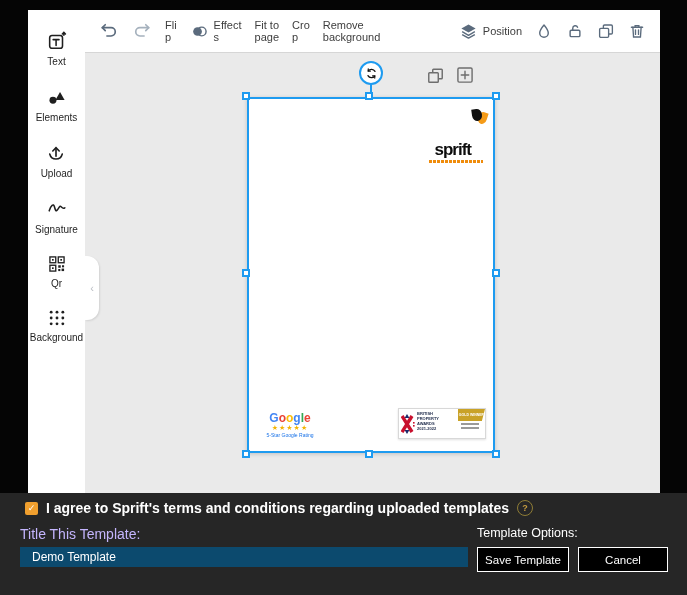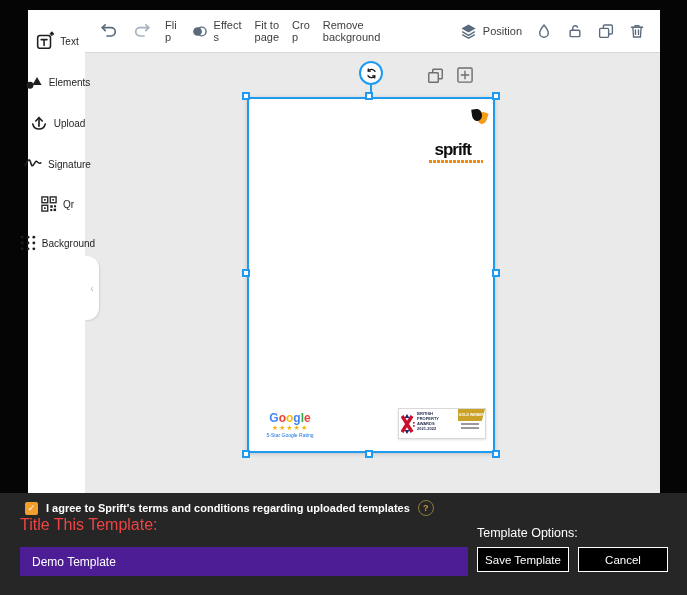--- a/index.html
+++ b/index.html
@@ -2,21 +2,21 @@
 <html><head>
 <meta charset="utf-8">
 <style>
   * { margin:0; padding:0; box-sizing:border-box; }
   body { background:#000; font-family:"Liberation Sans", sans-serif; }
   .app { position:relative; width:687px; height:595px; background:#050505; overflow:hidden; }
 
   
   .sidebar { position:absolute; left:28px; top:10px; width:57px; height:483px; background:#fff;
              display:flex; flex-direction:column; align-items:center; padding-top:20px; gap:19px; z-index:3; }
-  .side-item { display:flex; flex-direction:row; align-items:center; gap:4px; cursor:pointer; }
+  .side-item { display:flex; flex-direction:column; align-items:center; gap:4px; cursor:pointer; }
   .side-item svg { display:block; }
   .side-label { font-size:10px; color:#1f1f1f; white-space:nowrap; }
   .flap { position:absolute; left:85px; top:256px; width:14px; height:64px; background:#fff;
           border-radius:0 12px 12px 0; box-shadow:1px 1px 2px rgba(0,0,0,.10); z-index:2;
           display:flex; align-items:center; justify-content:center; }
   .flap span { color:#b9bdc4; font-size:11px; }
 
   
   .toolbar { position:absolute; left:85px; top:10px; width:575px; height:43px; background:#fff;
              border-bottom:1px solid #d6d6d6; display:flex; align-items:center; padding:0 14px; z-index:2;gap:16px; }
@@ -73,25 +73,25 @@
                border-radius:7px; box-shadow:0 1px 4px rgba(0,0,0,.22);
                display:flex; align-items:center; justify-content:center; gap:9px; }
   .zoom-pill .zbtn { background:none; border:none; padding:0; cursor:pointer; display:flex; }
   .zoom-level { font-size:12px; color:#4a4a4a; }
 
   
   .footer { position:absolute; left:0; top:493px; width:687px; height:102px; background:#262626; }
   .agree-row { position:absolute; left:25px; top:7px; display:flex; align-items:center; gap:8px; }
   .agree-check { width:13px; height:13px; background:#f09f2e; border-radius:2px; color:#fff;
                  font-size:9px; display:flex; align-items:center; justify-content:center; cursor:pointer; }
-  .agree-text { color:#fff; font-size:11px; font-weight:bold; }
+  .agree-text { color:#fff; font-size:14px; font-weight:bold; }
   .help-circle { width:16px; height:16px; border:1px solid #8f7d36; border-radius:50%; color:#c49b3f;
                  font-size:9px; font-weight:bold; display:flex; align-items:center; justify-content:center; cursor:pointer; }
-  .title-label { position:absolute; left:20px; top:23px; color:#ef4444; font-size:16px; }
-  .title-input { position:absolute; left:20px; top:54px; width:448px; height:29px; background:#4c1d95;
+  .title-label { position:absolute; left:20px; top:33px; color:#c4b5fd; font-size:14px; }
+  .title-input { position:absolute; left:20px; top:54px; width:448px; height:20px; background:#0c4a6e;
                  border:none; color:#fff; font-size:12px; padding-left:12px; font-family:"Liberation Sans",sans-serif; }
   .options-label { position:absolute; left:477px; top:33px; color:#fff; font-size:12.5px;text-align:center; }
   .btn { position:absolute; top:54px; height:25px; background:#000; border:1px solid #fff; color:#fff;
          font-size:11.5px; cursor:pointer; font-family:"Liberation Sans",sans-serif; }
   .btn-save { left:477px; width:92px; }
   .btn-cancel { left:578px; width:90px; }
 </style>
 </head>
 <body>
 

